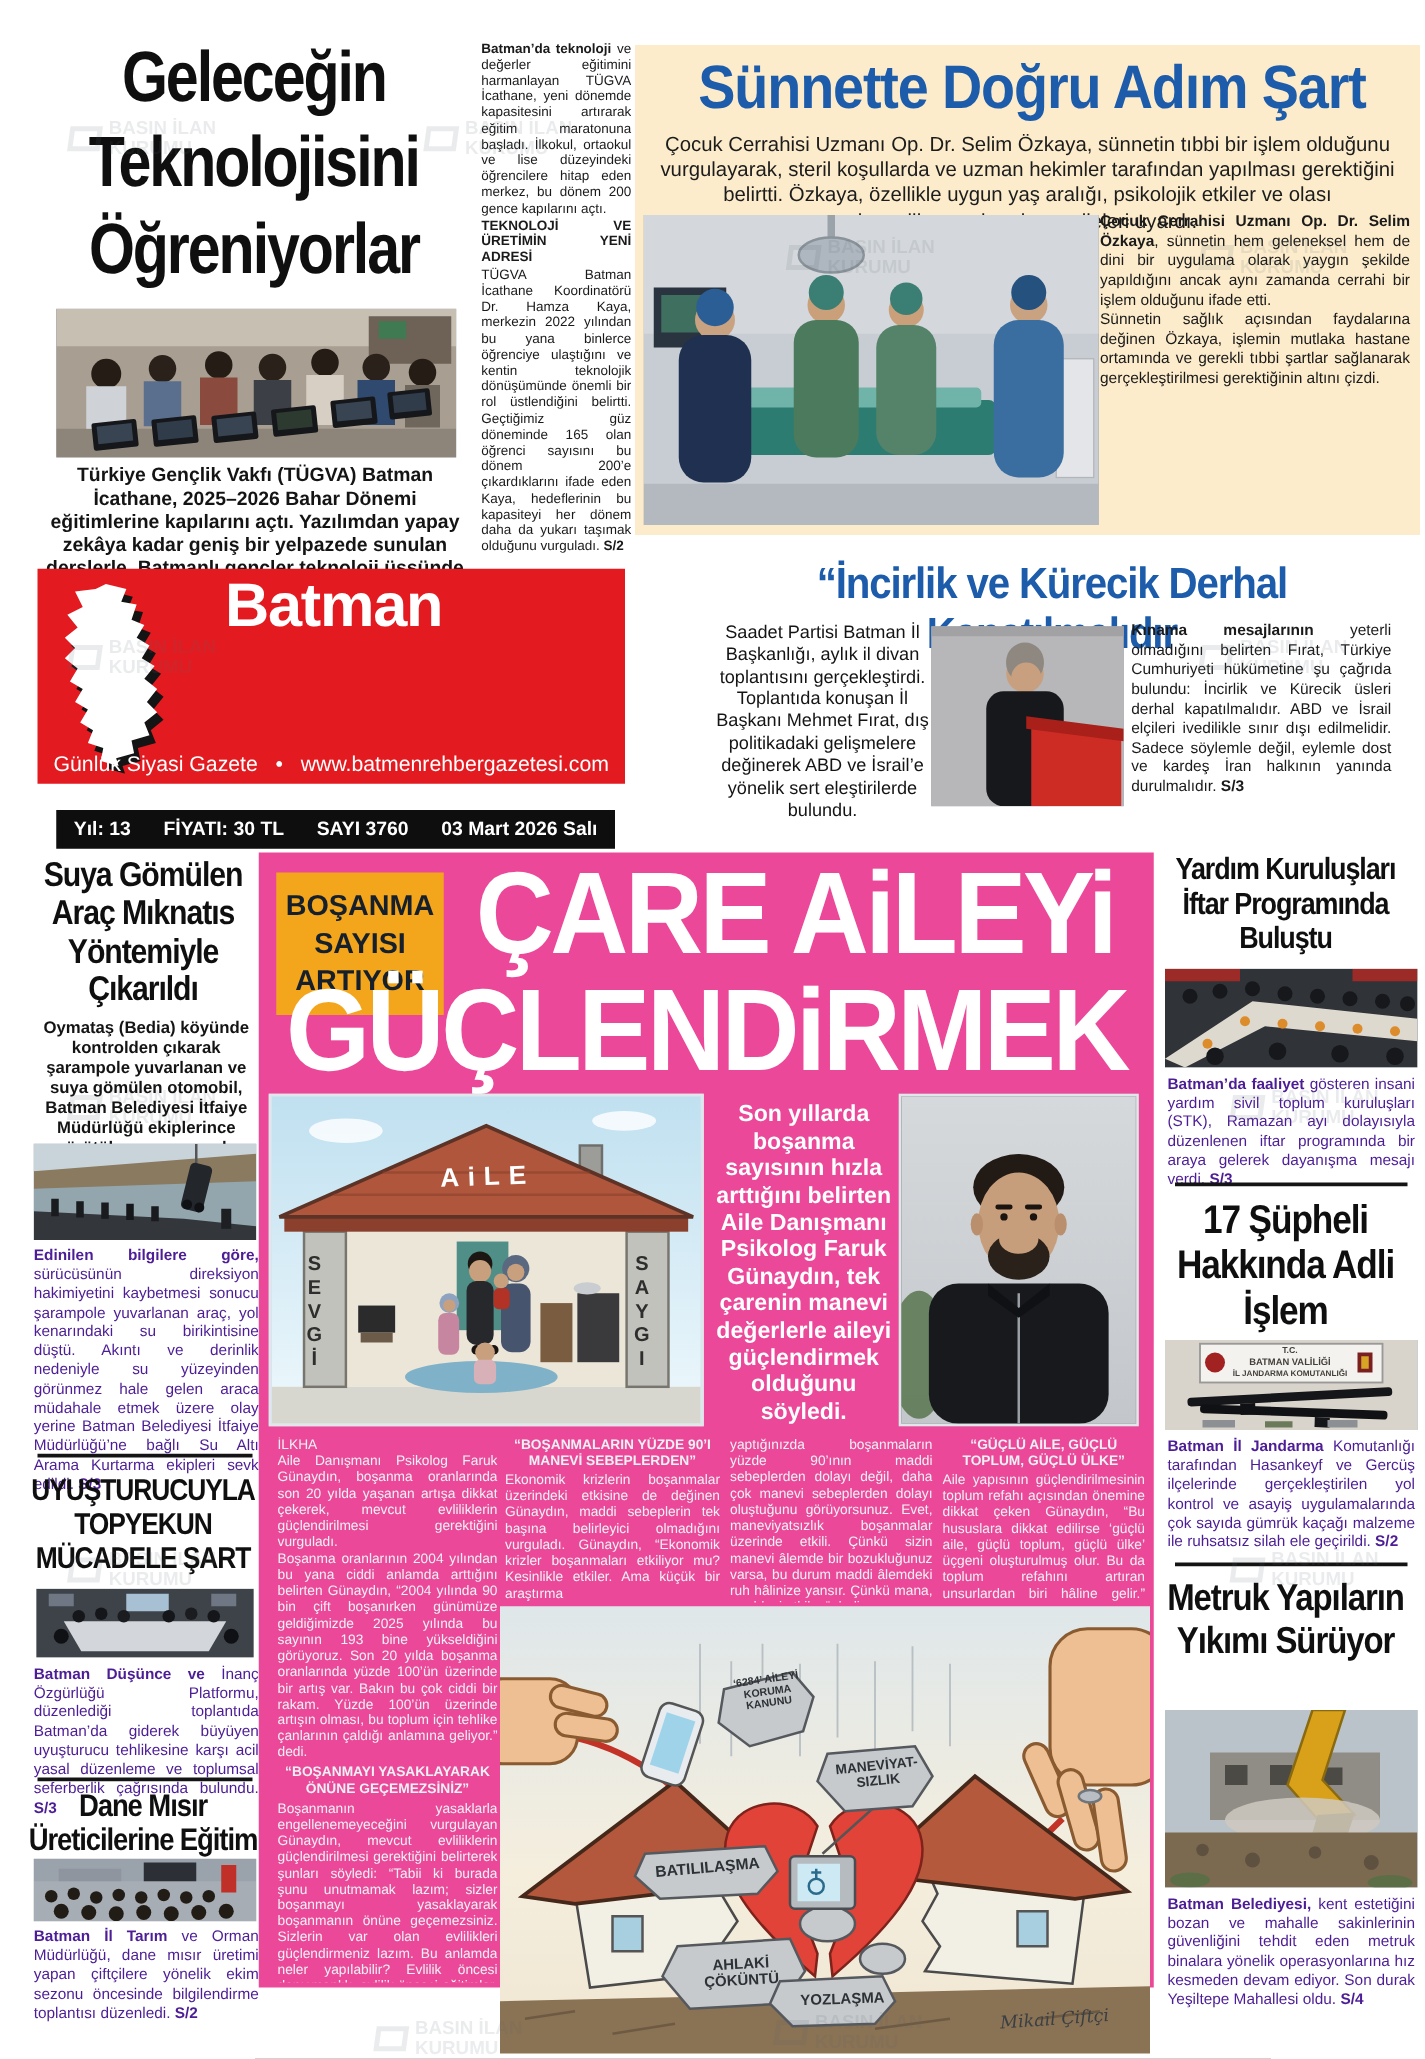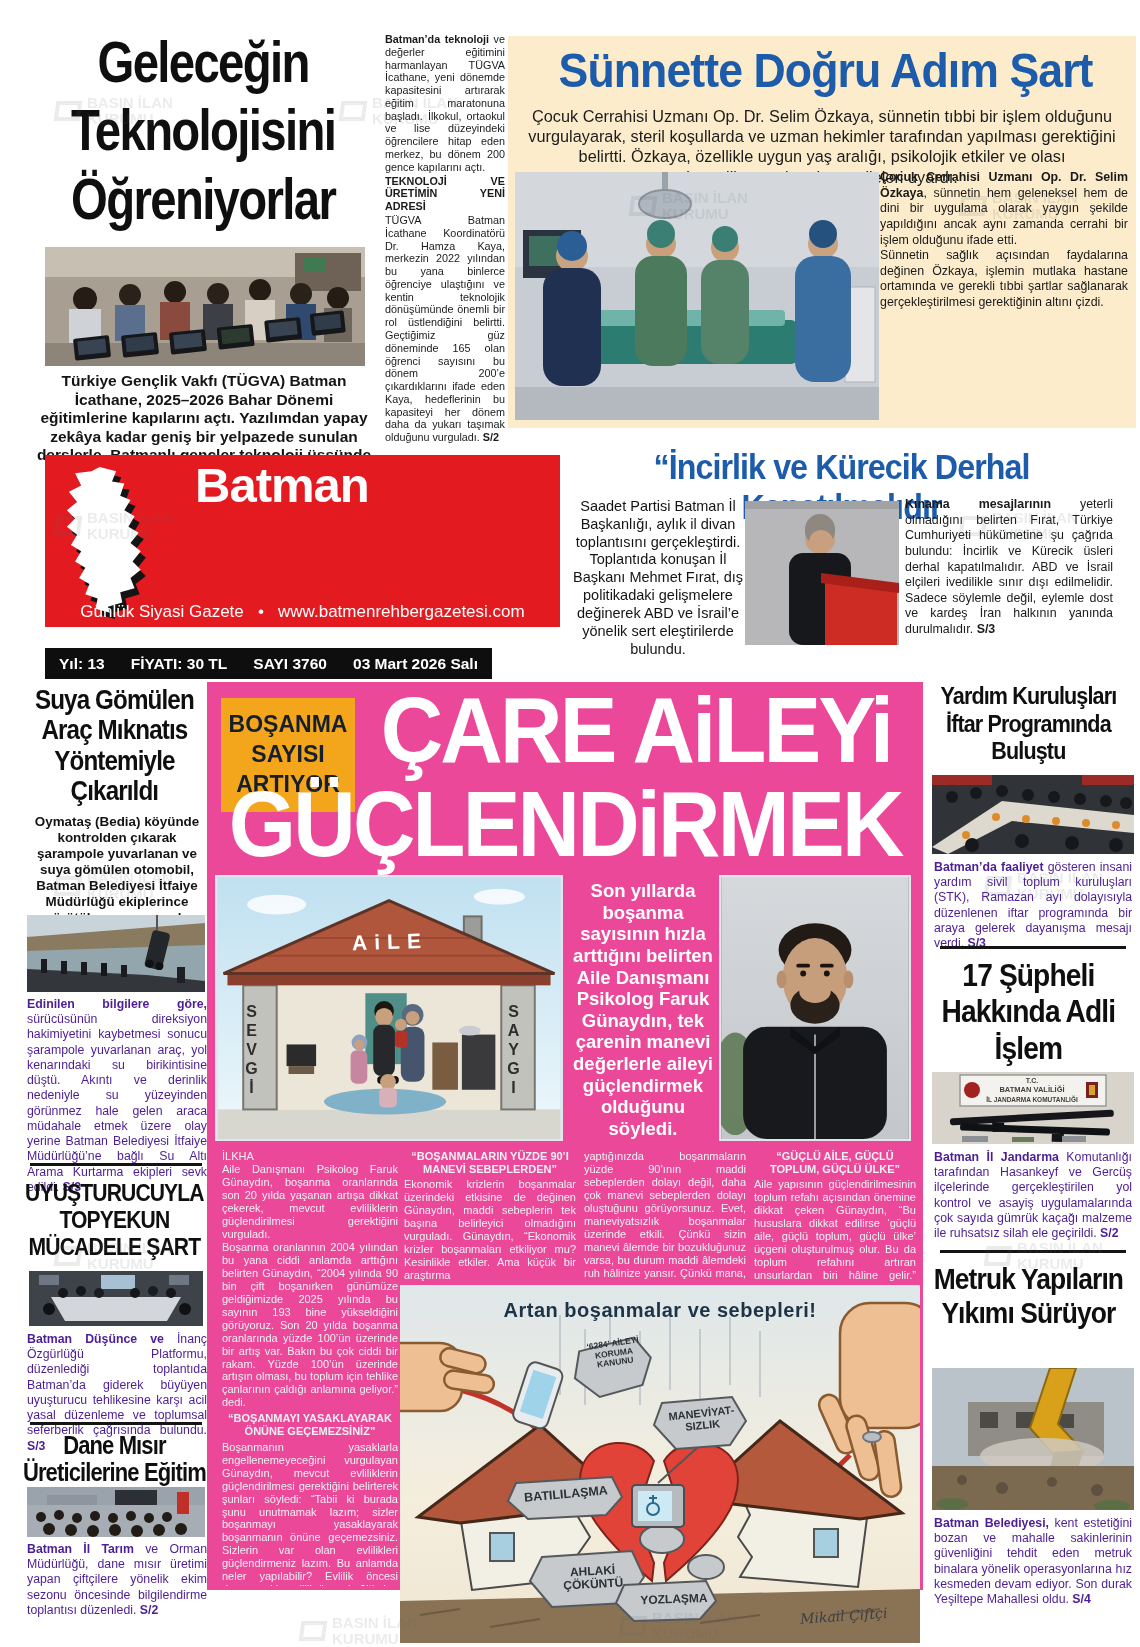--- a/index.html
+++ b/index.html
@@ -194,21 +194,21 @@
           <circle cx="308" cy="62" r="14" fill="#24517e"></circle>
         <rect x="280" y="84" width="56" height="126" rx="20" fill="#3a6da0"></rect>
       </svg>
     </div>
     <div class="abs jst" style="left:372px;top:134px;width:248px;font-size:12.4px;line-height:1.26;color:#1a1a1a">
       <p class="colp"><b>Çocuk Cerrahisi Uzmanı Op. Dr. Selim Özkaya</b><span>, sünnetin hem geleneksel hem de dini bir uygulama olarak yaygın şekilde yapıldığını ancak aynı zamanda cerrahi bir işlem olduğunu ifade etti.</span></p>
       <p class="colp">Sünnetin sağlık açısından faydalarına değinen Özkaya, işlemin mutlaka hastane ortamında ve gerekli tıbbi şartlar sağlanarak gerçekleştirilmesi gerektiğinin altını çizdi.</p>
     </div>
   </article>
 
-  <header class="abs" style="left:45px;top:455px;width:515px;height:172px;background:#e31b20">
+  <header class="abs" style="left:30px;top:455px;width:470px;height:172px;background:#e31b20">
     <svg class="abs" style="left:8px;top:8px" width="118" height="156" viewBox="0 0 112 152">
       <path transform="translate(5,6)" fill="#141414" d="M44 4 L60 8 56 18 68 20 64 32 74 36 68 46 78 52 72 62 82 68 74 78 84 86 76 96 84 104 74 112 78 122 64 126 66 136 52 140 54 146 40 142 42 132 30 128 34 118 24 112 30 102 20 96 26 86 16 80 22 70 12 62 20 54 12 46 22 38 14 28 26 22 20 10 36 8 Z"></path>
       <path fill="#ffffff" d="M44 4 L60 8 56 18 68 20 64 32 74 36 68 46 78 52 72 62 82 68 74 78 84 86 76 96 84 104 74 112 78 122 64 126 66 136 52 140 54 146 40 142 42 132 30 128 34 118 24 112 30 102 20 96 26 86 16 80 22 70 12 62 20 54 12 46 22 38 14 28 26 22 20 10 36 8 Z"></path>
     </svg>
     <div class="abs wh b" style="left:150px;top:2px;font-size:49px;letter-spacing:-1px">Batman</div>
     <div class="abs wh ctr" style="left:0;bottom:5px;width:100%;font-size:17px">
       <span>Günlük Siyasi Gazete</span>
       &nbsp;&nbsp;<span>•</span>&nbsp;&nbsp;
       <span>www.batmenrehbergazetesi.com</span>
     </div>
@@ -486,21 +486,20 @@
         <polygon points="224,300 306,296 316,316 300,334 234,336 216,318"></polygon>
         <ellipse cx="262" cy="254" rx="22" ry="14"></ellipse>
           <ellipse cx="306" cy="282" rx="18" ry="12"></ellipse>
       </g>
       <rect x="232" y="200" width="52" height="42" rx="4" fill="#b6bbc0" stroke="#4a4e52" stroke-width="2"></rect>
       <rect x="238" y="206" width="34" height="30" fill="#cdeaf4"></rect>
       <circle cx="253" cy="224" r="6" fill="none" stroke="#2a6a8c" stroke-width="2"></circle>
       <line x1="253" y1="218" x2="253" y2="210" stroke="#2a6a8c" stroke-width="2"></line>
         <line x1="249" y1="213" x2="257" y2="213" stroke="#2a6a8c" stroke-width="2"></line>
     </svg>
-    <figcaption class="abs b" style="left:80px;top:14px;width:360px;text-align:center;font-size:20px;color:#1d3346;letter-spacing:.5px">Artan boşanmalar ve sebepleri!</figcaption>
     <div class="stone-label" style="left:178px;top:54px;width:72px;font-size:8.5px;transform:rotate(-8deg)">‘6284’ AİLEYİ KORUMA KANUNU</div>
     <div class="stone-label" style="left:262px;top:122px;width:80px;font-size:11px;transform:rotate(-6deg)">MANEVİYAT- SIZLIK</div>
     <div class="stone-label" style="left:118px;top:202px;width:96px;font-size:12.5px;transform:rotate(-5deg)">BATILILAŞMA</div>
     <div class="stone-label" style="left:150px;top:280px;width:86px;font-size:12px;transform:rotate(-3deg)">AHLAKİ ÇÖKÜNTÜ</div>
     <div class="stone-label" style="left:230px;top:308px;width:88px;font-size:12px;transform:rotate(-2deg)">YOZLAŞMA</div>
     <div class="abs" style="left:400px;top:322px;width:110px;font-size:14px;font-style:italic;font-family:'DejaVu Serif',serif;color:#3a3f44;transform:rotate(-4deg)">Mikail Çiftçi</div>
   </figure>
 
   <article>
     <h1 class="abs hl ctr sqz" style="left:925px;top:682px;width:235px;font-size:24.5px;line-height:1.13;transform:scaleX(0.88)">Yardım Kuruluşları İftar Programında Buluştu</h1>

